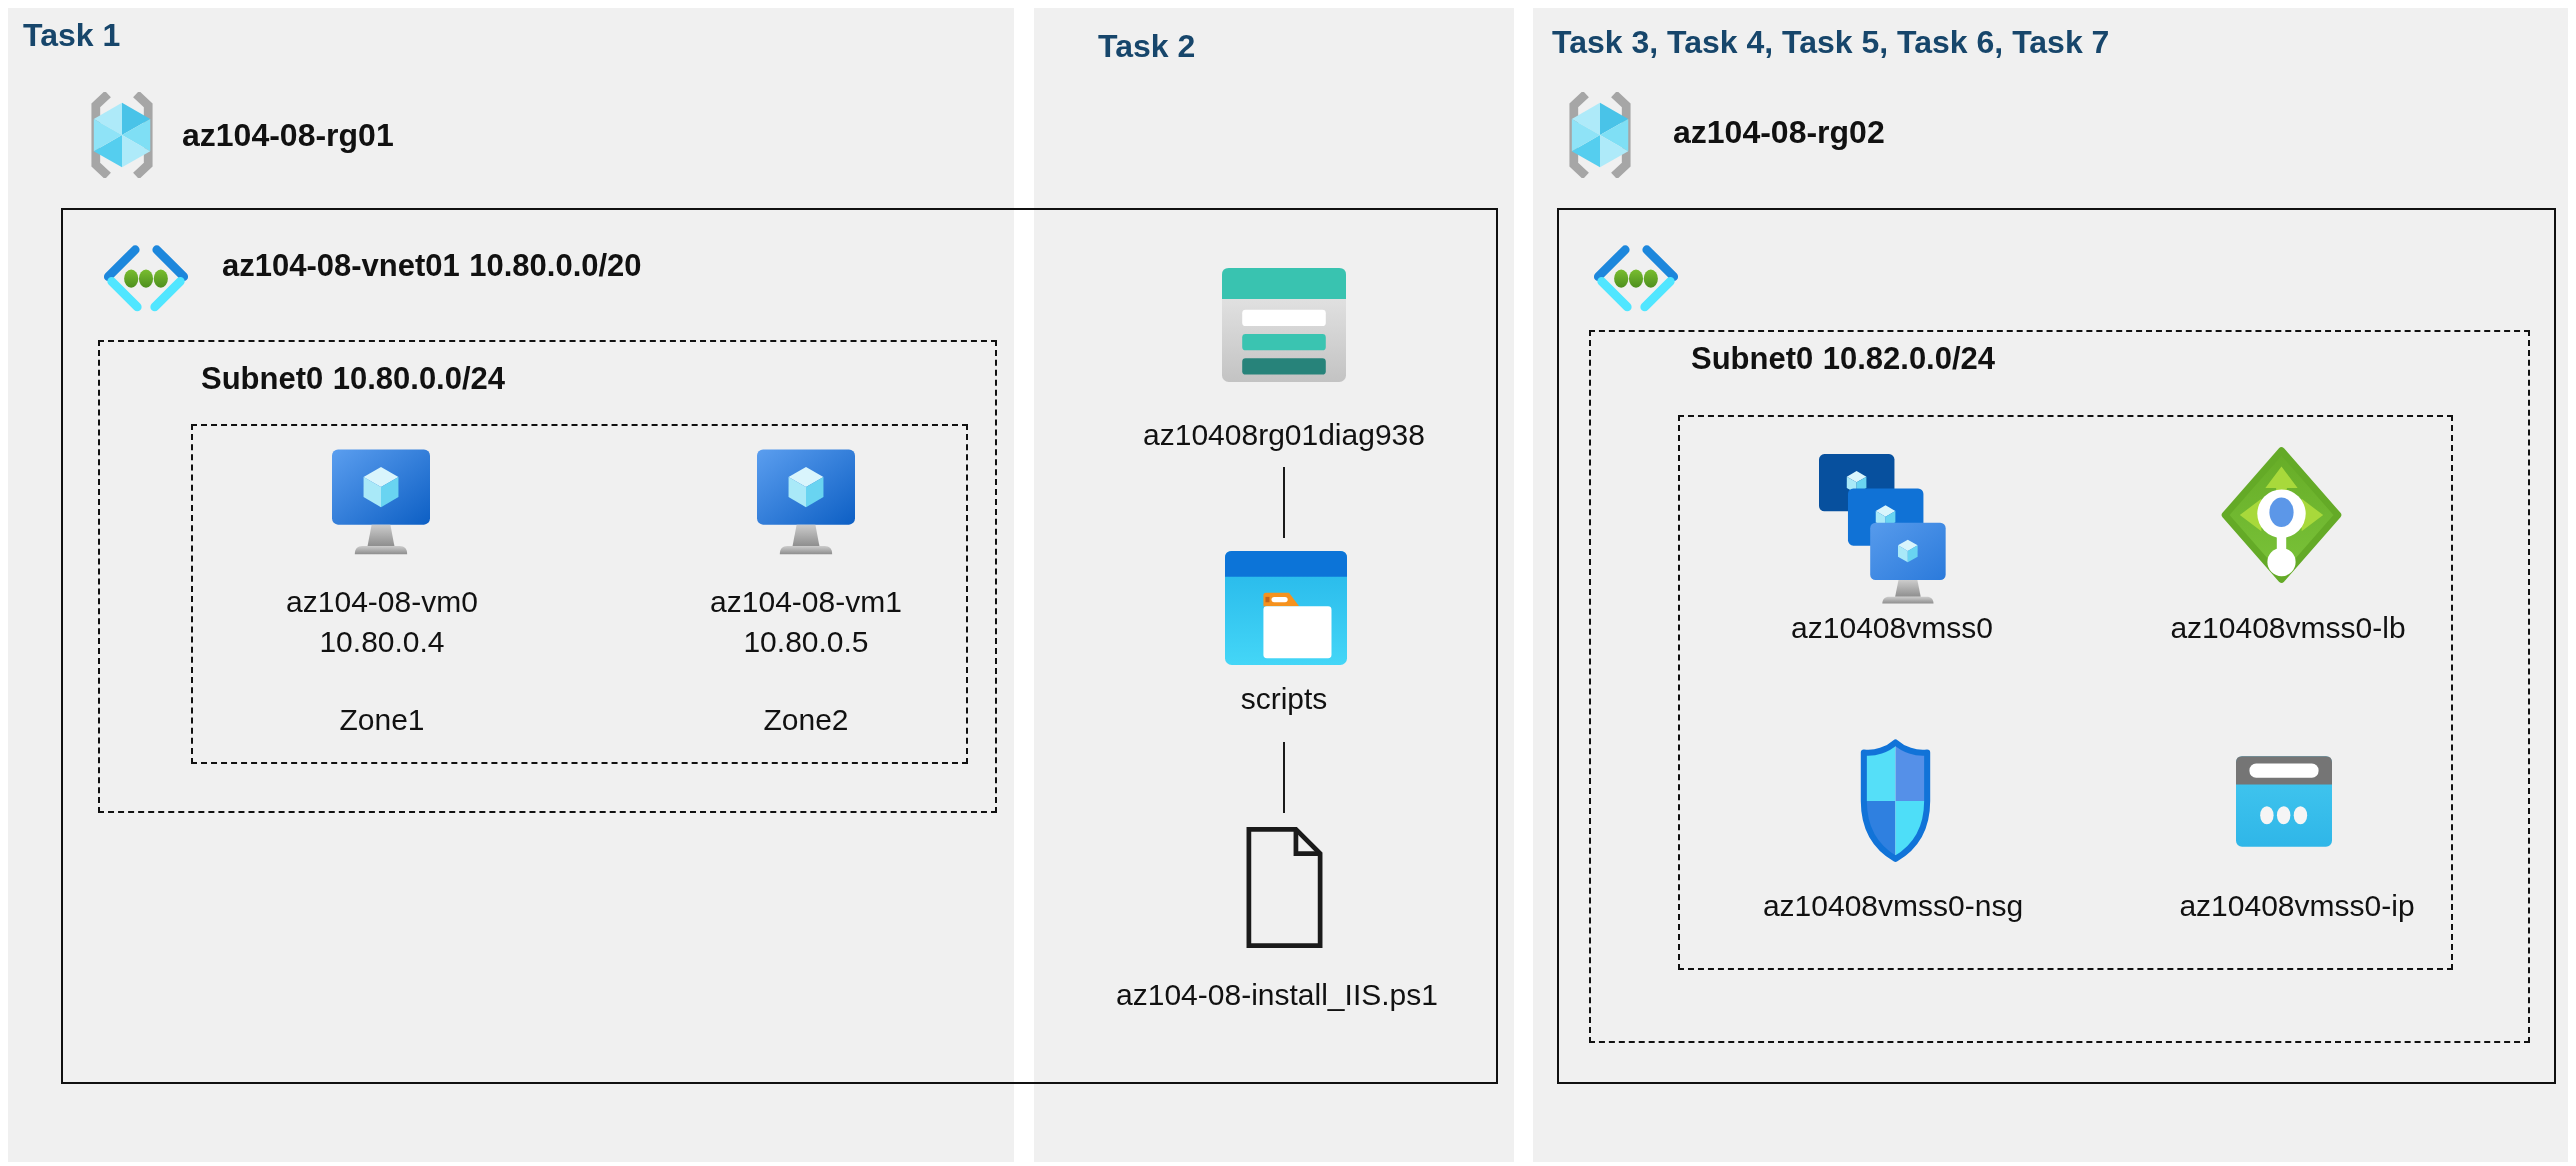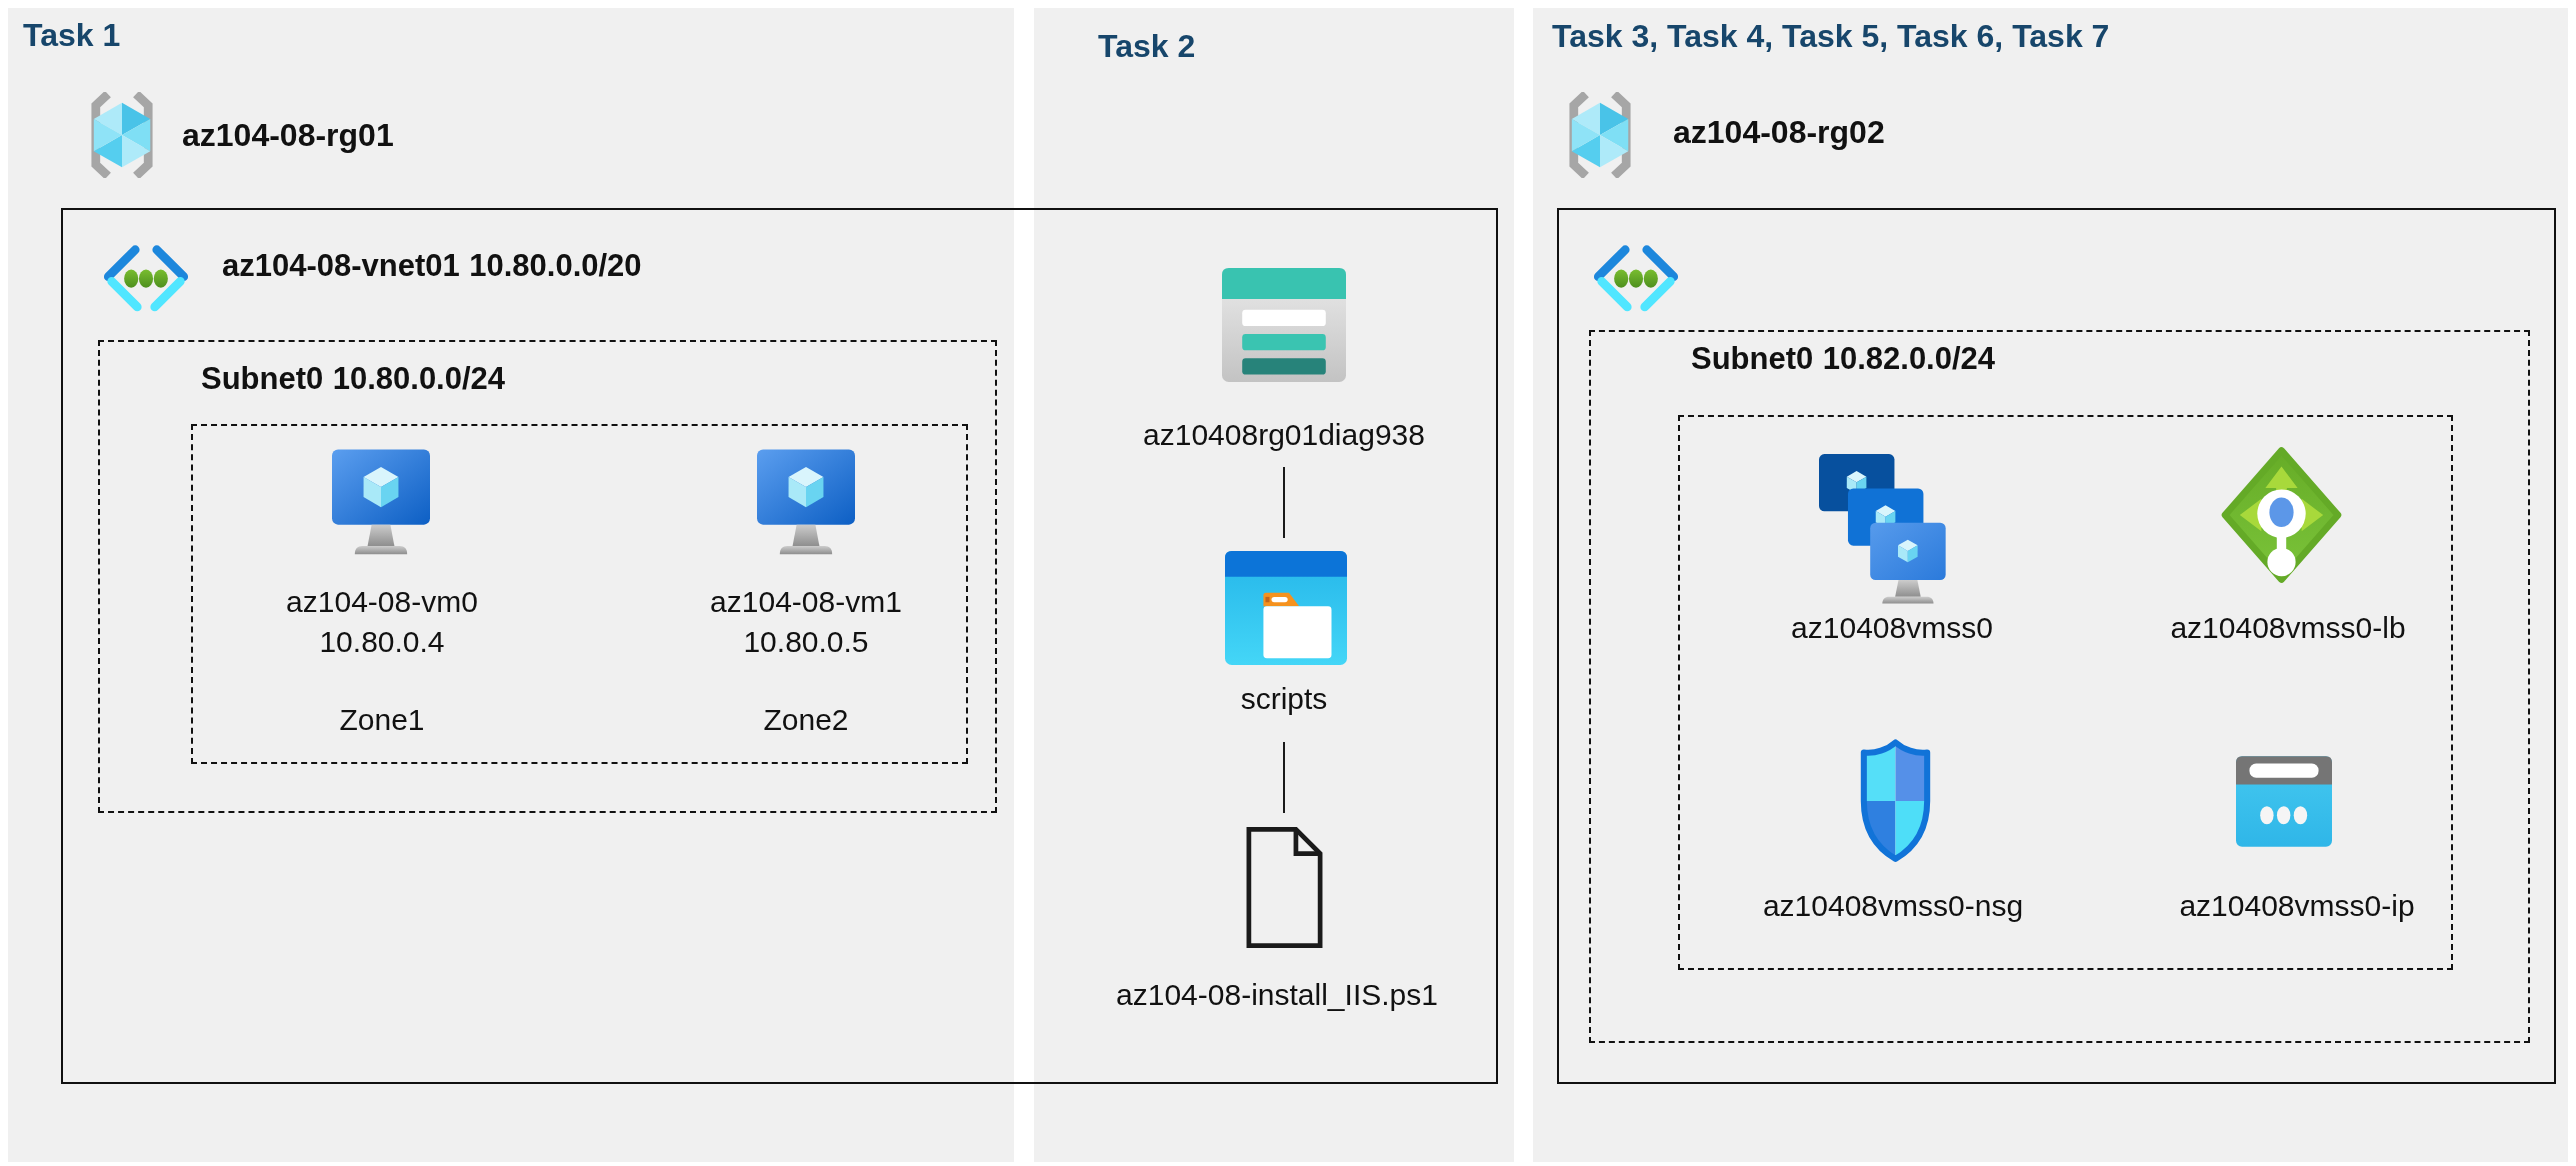--- a/index.html
+++ b/index.html
@@ -66,21 +66,21 @@
       </g>
     </defs>
   </svg>
 
   <div class="panel" style="left:8px;width:1006px;"></div>
   <div class="panel" style="left:1034px;width:480px;"></div>
   <div class="panel" style="left:1533px;width:1035px;"></div>
 
   <div class="abs title" style="left:23px;top:19px;">Task 1</div>
   <div class="abs title" style="left:1052px;top:30px;margin-left:46px;">Task 2</div>
-  <div class="abs title" style="left:1552px;top:20px;">Task 3, Task 4, Task 5, Task 6, Task 7</div>
+  <div class="abs title" style="left:1552px;top:26px;">Task 3, Task 4, Task 5, Task 6, Task 7</div>
 
   <svg style="left:85px;top:92px;" width="74" height="86" viewBox="0 0 110 128">
     <path d="M34,3 L16,20 L16,108 L34,125" fill="none" stroke="#A6A6A6" stroke-width="13"></path>
     <path d="M76,3 L94,20 L94,108 L76,125" fill="none" stroke="#A6A6A6" stroke-width="13"></path>
     <g transform="translate(5,12)">
       <polygon points="50,4 8,28 50,52" fill="#AEEAF9"></polygon>
       <polygon points="50,4 92,28 50,52" fill="#49C3E8"></polygon>
       <polygon points="92,28 92,76 50,52" fill="#7FDFF5"></polygon>
       <polygon points="92,76 50,100 50,52" fill="#AEEAF9"></polygon>
       <polygon points="50,100 8,76 50,52" fill="#55CEEF"></polygon>

